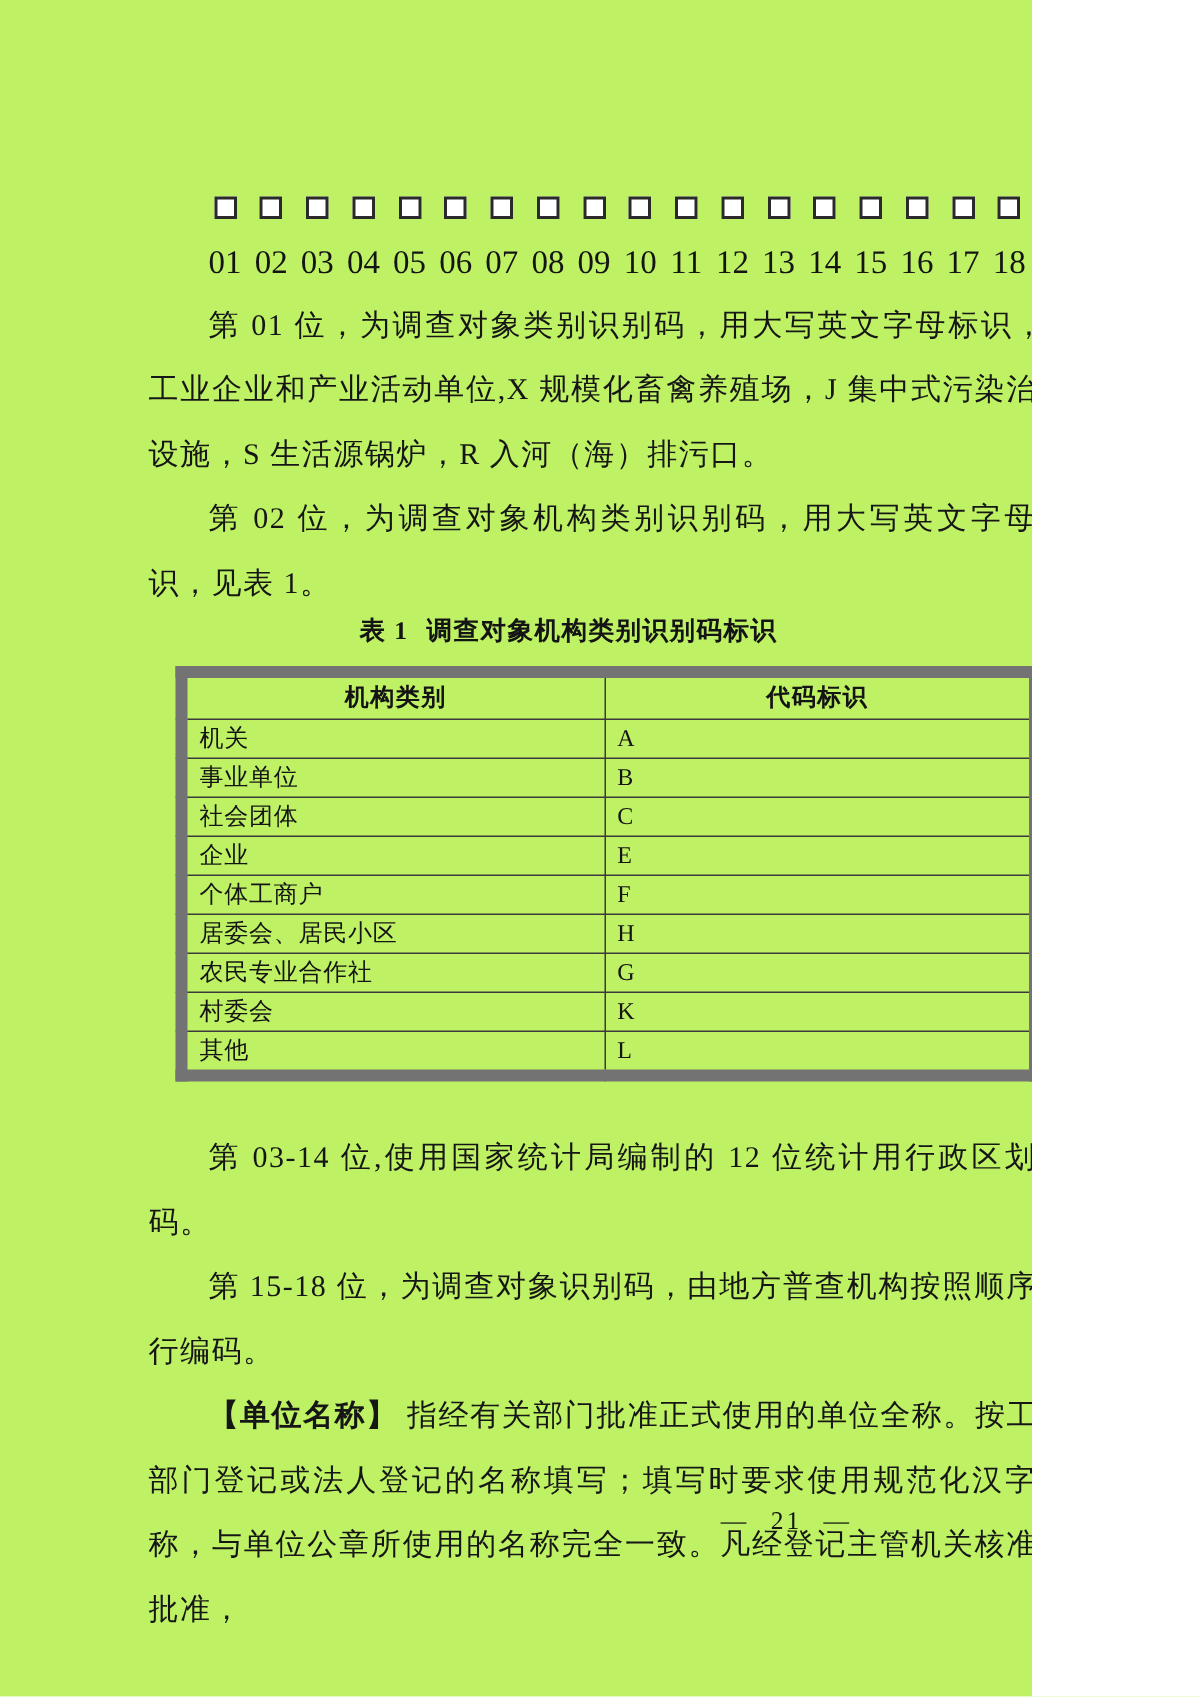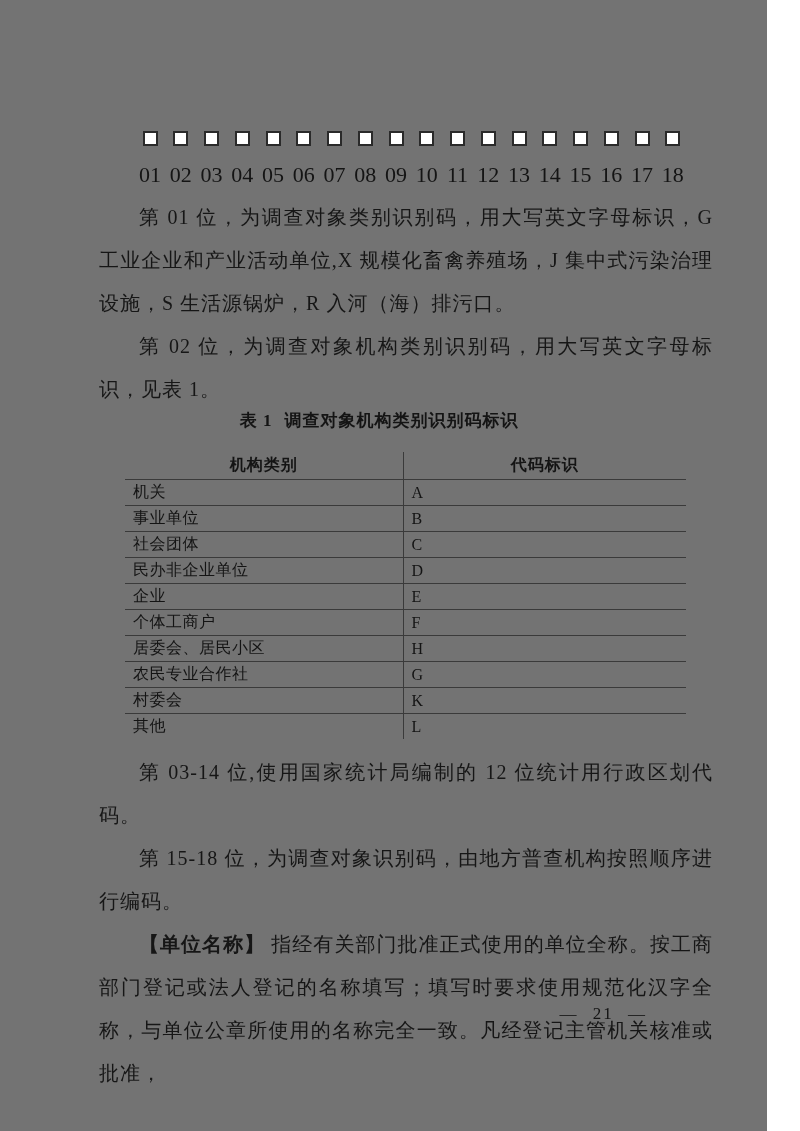--- a/index.html
+++ b/index.html
@@ -1,23 +1,22 @@
 <!DOCTYPE html>
 <html><head>
 <meta charset="utf-8">
 <style>
   html, body { margin:0; padding:0; background:#ffffff; }
   .page {
     position:relative;
-    width:752px; height:1131px;
-    background:#737373;
+    width:688px; height:1131px;
+    background:#bef264;
     font-family:"Liberation Serif","DejaVu Serif",serif;
     color:#1a1a1a;
     overflow:hidden;
-    padding-left:15px;
   }
 
   
   .code-box-row {
     position:absolute; top:131px; left:137px; width:549px;
     display:flex; justify-content:space-between;
   }
   .code-box-row .cell {
     flex:0 0 26px; display:flex; justify-content:center;
   }
@@ -194,24 +193,20 @@
         </tr>
         <tr>
           <td>事业单位</td>
           <td>B</td>
         </tr>
         <tr>
           <td>社会团体</td>
           <td>C</td>
         </tr>
         <tr>
-          <td>民办非企业单位</td>
-          <td>D</td>
-        </tr>
-        <tr>
           <td>企业</td>
           <td>E</td>
         </tr>
         <tr>
           <td>个体工商户</td>
           <td>F</td>
         </tr>
         <tr>
           <td>居委会、居民小区</td>
           <td>H</td>

